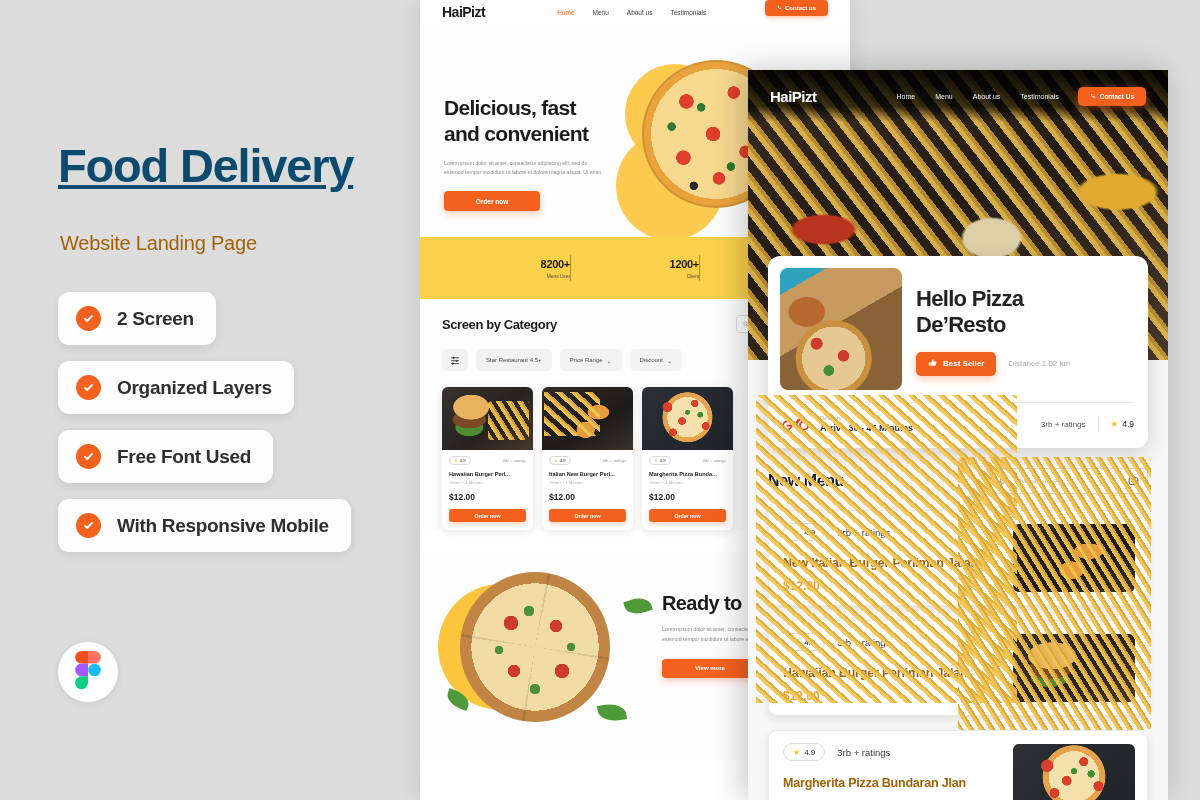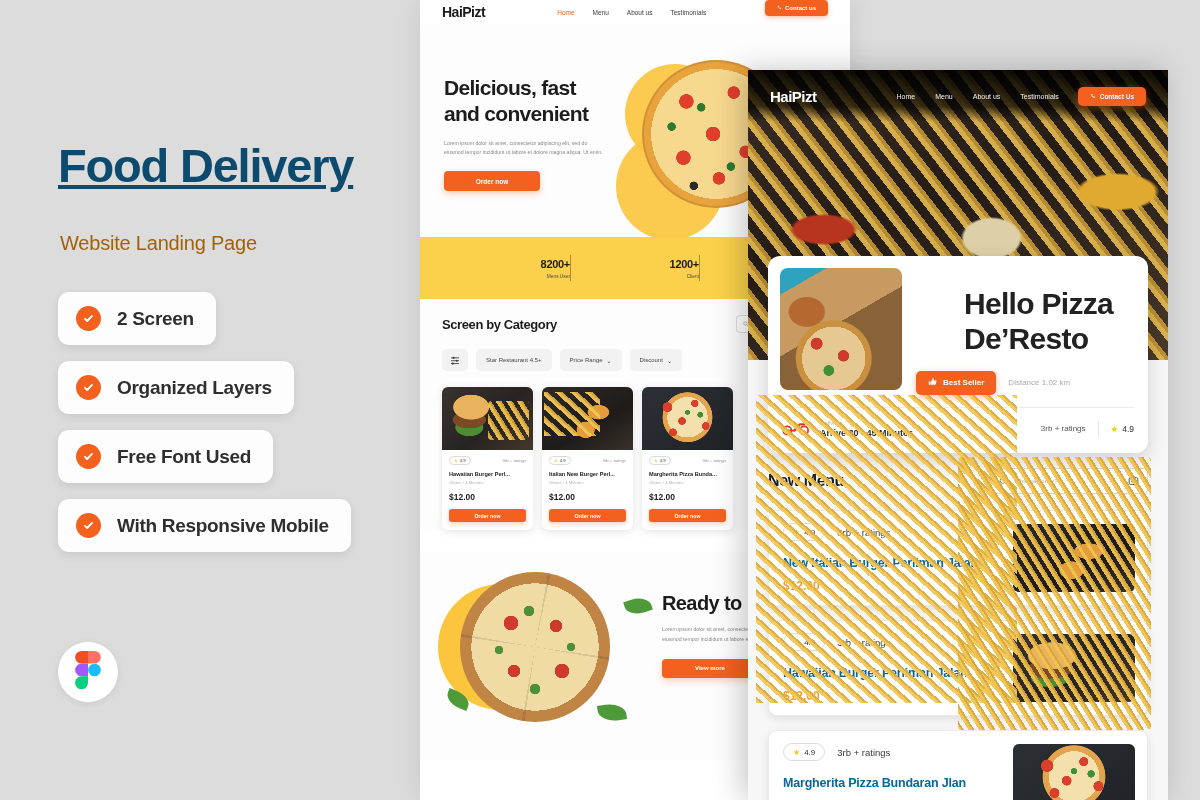--- a/index.html
+++ b/index.html
@@ -63,21 +63,21 @@
   .d-nav a.active { color: #f4611f; }
   .d-cta {
     position: absolute; right: 22px; top: 0px;
     background: #f4611f; color: #fff; border-radius: 4px;
     font-size: 6px; font-weight: 600;
     padding: 5px 12px; display: flex; align-items: center; gap: 3px;
     box-shadow: 0 2px 5px rgba(244,97,31,0.35);
   }
 
   .d-hero { position: relative; height: 213px; background: #fdfdfd; overflow: hidden; }
-  .d-hero-text { position: absolute; left: 24px; top: 51px; width: 190px; z-index: 4; }
+  .d-hero-text { position: absolute; left: 24px; top: 71px; width: 190px; z-index: 4; }
   .d-hero-h1 {
     font-size: 21px; font-weight: 800; color: #1c1c1c;
     line-height: 1.25; letter-spacing: -0.7px;
   }
   .d-hero-p {
     margin-top: 11px; font-size: 5.2px; color: #8a8a8a; line-height: 1.9; width: 160px;
   }
   .d-hero-btn {
     margin-top: 13px; width: 96px; height: 20px;
     background: #f4611f; border-radius: 4px;
@@ -273,21 +273,21 @@
     width: 122px; height: 122px; border-radius: 8px; flex:0 0 auto;
     background:
       radial-gradient(circle at 30% 62%, #cf3b2a 0 5%, transparent 5.5%),
       radial-gradient(circle at 52% 72%, #cf3b2a 0 5%, transparent 5.5%),
       radial-gradient(circle at 40% 84%, #3f8f35 0 4%, transparent 4.5%),
       radial-gradient(circle at 44% 74%, #e6c893 0 28%, #c9913f 28% 33%, transparent 34%),
       radial-gradient(ellipse at 22% 36%, #b5682f 0 13%, transparent 14%),
       linear-gradient(150deg, #2fa3bd 0 14%, #c79a62 14% 46%, #8a6238 46% 100%);
   }
   .resto-info { flex: 1; padding-top: 18px; }
-  .resto-name { font-size: 30px; font-weight: 800; color:#222; line-height:1.18; letter-spacing:-0.7px;margin-left:48px; }
+  .resto-name { font-size: 22px; font-weight: 800; color:#222; line-height:1.18; letter-spacing:-0.7px; }
   .resto-row2 { display:flex; align-items:center; gap: 12px; margin-top: 14px; }
   .best-seller {
     background:#f4611f; color:#fff; border-radius:5px; padding: 6px 12px;
     font-size: 8px; font-weight:700; display:flex; align-items:center; gap:5px;
     box-shadow: 0 3px 8px rgba(244,97,31,.35);
   }
   .distance { font-size: 8px; color:#a9a9a9; }
   .resto-div { height:1px; background:#ececec; margin: 12px 2px 0; }
   .resto-bottom { display:flex; align-items:center; padding: 9px 2px 0; }
   .deliv-wrap { display:flex; align-items:center; gap: 8px; }
@@ -315,21 +315,21 @@
     box-shadow: 0 3px 10px rgba(0,0,0,0.10);
   }
   .menu-left { flex:1; min-width:0; }
   .menu-meta { display:flex; align-items:center; gap: 12px; }
   .m-rate-pill {
     border:1px solid #dadada; border-radius:11px; height: 18px;
     display:flex; align-items:center; gap: 4px; padding: 0 9px;
     font-size: 8px; color:#2e2e2e; background:#fff;
   }
   .m-ratings { font-size: 9.5px; color:#3a3a3a; }
-  .menu-name { margin-top: 15px; font-size: 12.5px; font-weight:700; color:#0369a1; letter-spacing:-0.2px; }
+  .menu-name { margin-top: 15px; font-size: 12.5px; font-weight:700; color:#a16207; letter-spacing:-0.2px; }
   .menu-price { margin-top: 9px; font-size: 12px; font-weight:700; color:#f0a12e; }
   .menu-img { width: 122px; height: 68px; border-radius: 6px; flex:0 0 auto; }
 
   .star { color: #f5c518; }
 </style>
 </head>
 <body>
 
 <div class="stage">
 

